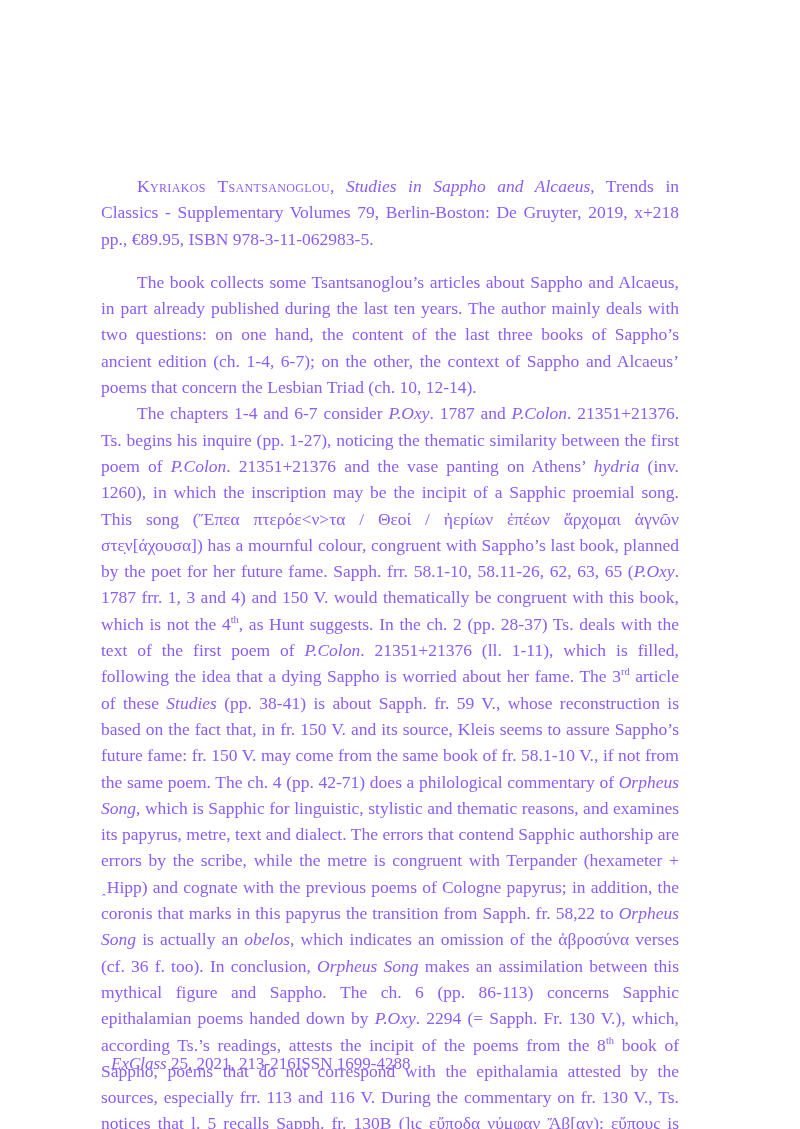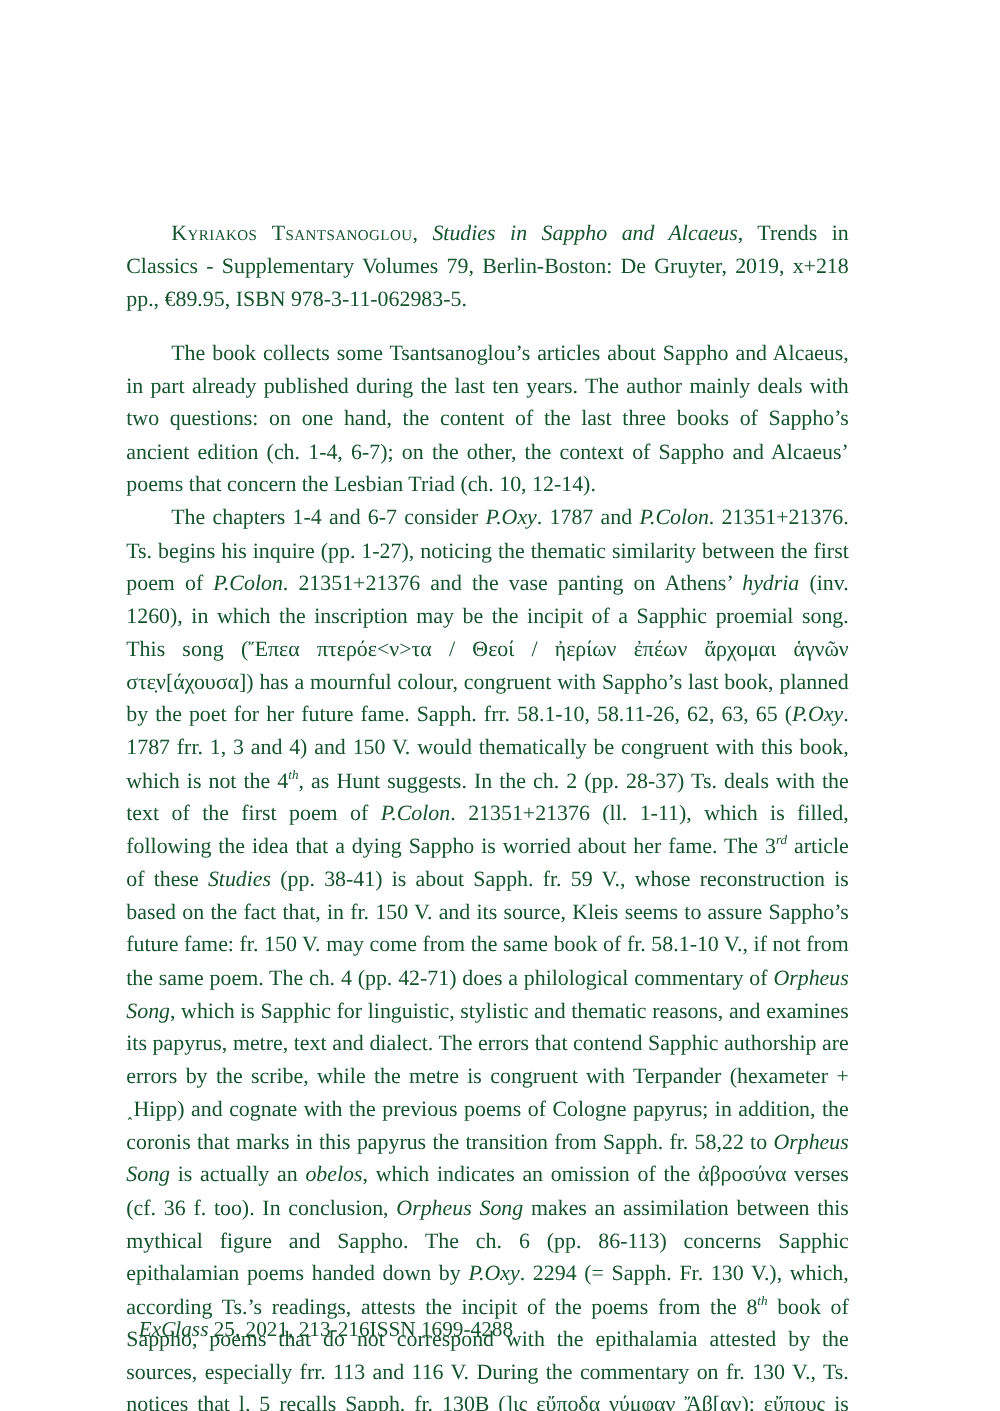--- a/index.html
+++ b/index.html
@@ -5,21 +5,21 @@
   html, body {
     margin: 0;
     padding: 0;
     background: #ffffff;
   }
   .page {
     position: relative;
     width: 800px;
     height: 1129px;
     background: #ffffff;
-    color: #14532d;
+    color: #8b5cf6;
     font-family: "Liberation Serif", "DejaVu Serif", serif;
     overflow: hidden;
   }
   .content {
     position: absolute;
     left: 101px;
     top: 173px;
     width: 578px;
     font-size: 17.5px;
     line-height: 26.3px;
@@ -37,21 +37,20 @@
   .cutoff {
     
     text-align-last: justify;
   }
   .i  { font-style: italic; }
   .sc { font-variant: small-caps; letter-spacing: 0.02em; }
   sup {
     font-size: 0.6em;
     line-height: 0;
     vertical-align: super;
-    font-style: italic;
   }
   .footer {
     position: absolute;
     left: 111px;
     top: 1053px;
     width: 578px;
     display: flex;
     justify-content: flex-start;
     font-size: 17px;
     line-height: 22px;

